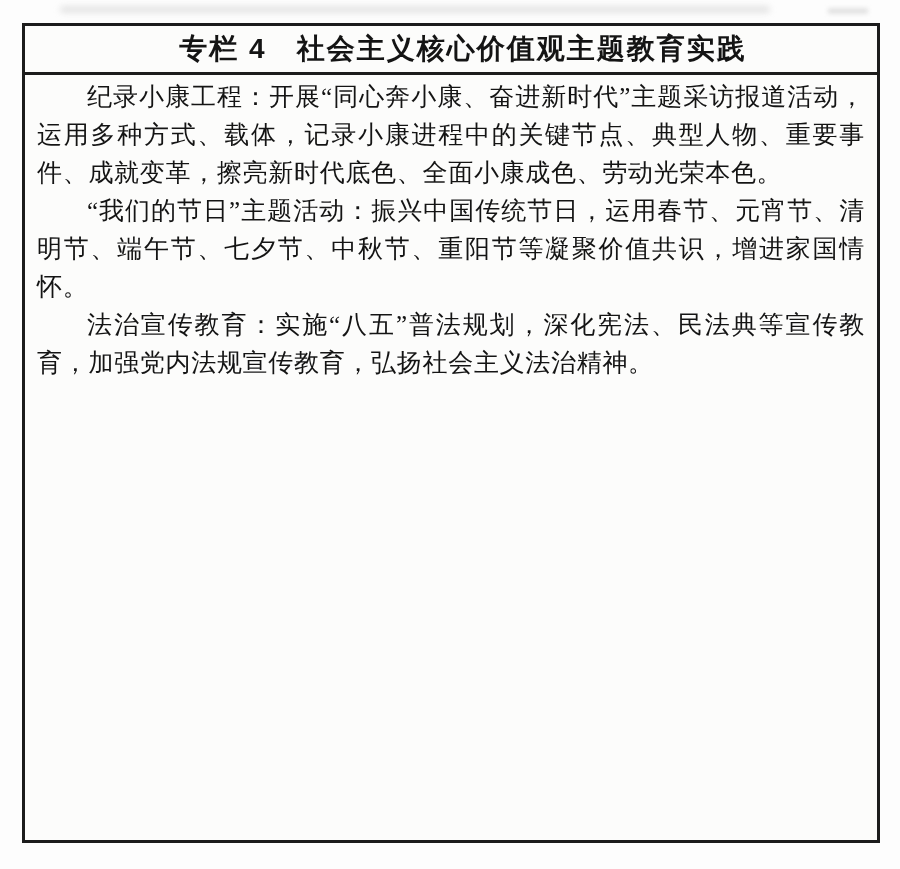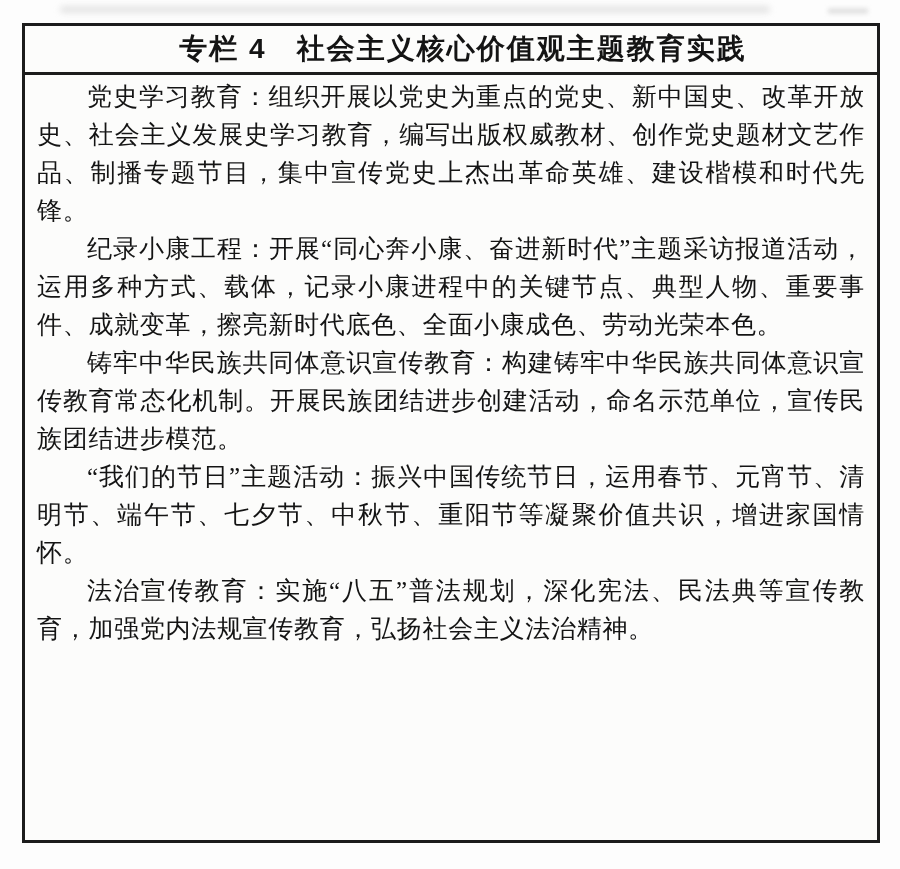--- a/index.html
+++ b/index.html
@@ -73,19 +73,17 @@
 </style>
 </head>
 <body>
 
 <div class="scan-smudge"></div>
 <div class="scan-smudge2"></div>
 
 <div class="panel">
   <div class="panel-title">专栏 4　社会主义核心价值观主题教育实践</div>
   <div class="panel-body">
-    <p>党史学习教育：组织开展以党史为重点的党史、新中国史、改革开放史、社会主义发展史学习教育，编写出版权威教材、创作党史题材文艺作品、制播专题节目，集中宣传党史上杰出革命英雄、建设楷模和时代先锋。</p>
     <p>纪录小康工程：开展“同心奔小康、奋进新时代”主题采访报道活动，运用多种方式、载体，记录小康进程中的关键节点、典型人物、重要事件、成就变革，擦亮新时代底色、全面小康成色、劳动光荣本色。</p>
-    <p>铸牢中华民族共同体意识宣传教育：构建铸牢中华民族共同体意识宣传教育常态化机制。开展民族团结进步创建活动，命名示范单位，宣传民族团结进步模范。</p>
     <p>“我们的节日”主题活动：振兴中国传统节日，运用春节、元宵节、清明节、端午节、七夕节、中秋节、重阳节等凝聚价值共识，增进家国情怀。</p>
     <p>法治宣传教育：实施“八五”普法规划，深化宪法、民法典等宣传教育，加强党内法规宣传教育，弘扬社会主义法治精神。</p>
   </div>
 </div>
 
 </body></html>

